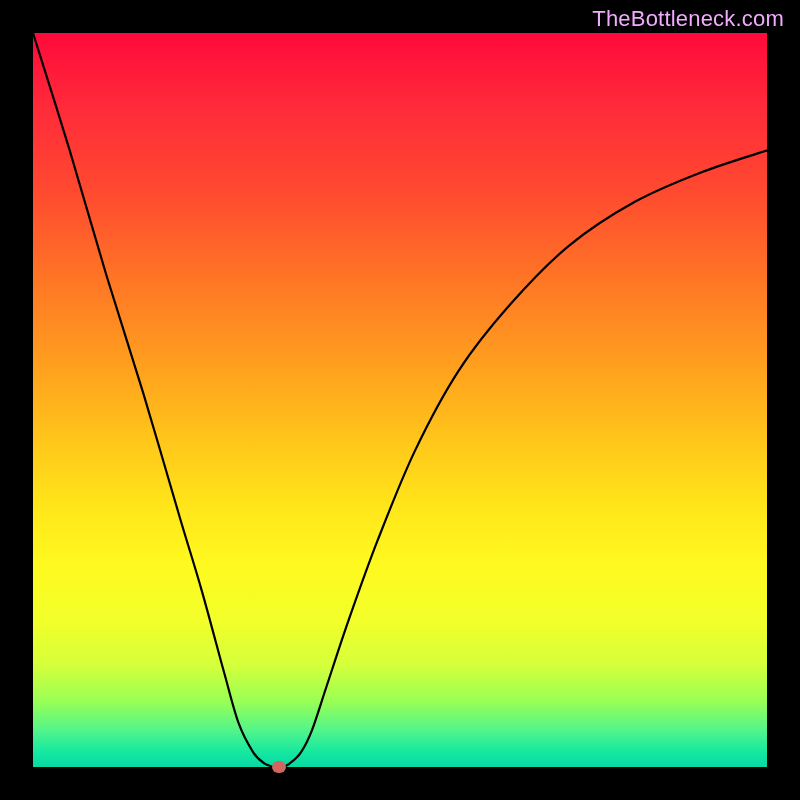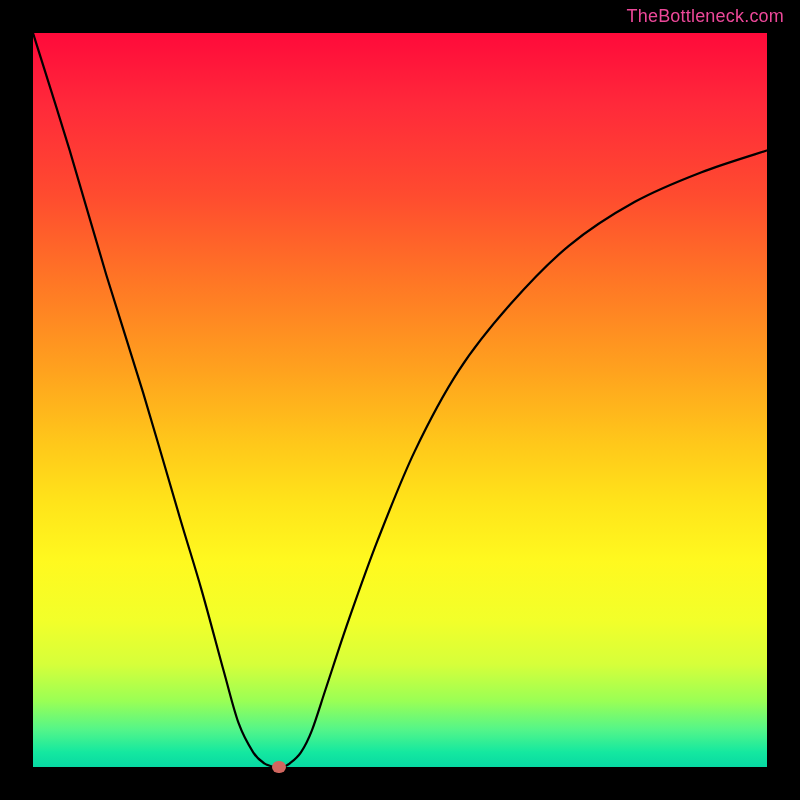--- a/index.html
+++ b/index.html
@@ -38,22 +38,22 @@
       #9aff55 91%,
       #52f58a 95%,
       #14e8a0 98%,
       #07d9a3 100%
     );
   }
   .watermark {
     position: absolute;
     top: 6px;
     right: 16px;
-    color: #ec4899;
-    font-size: 18px;
+    color: #f0abfc;
+    font-size: 22px;
     font-weight: 500;
     letter-spacing: 0.2px;
     user-select: none;
   }
   svg.curve {
     position: absolute;
     left: 0;
     top: 0;
     width: 734px;
     height: 734px;

